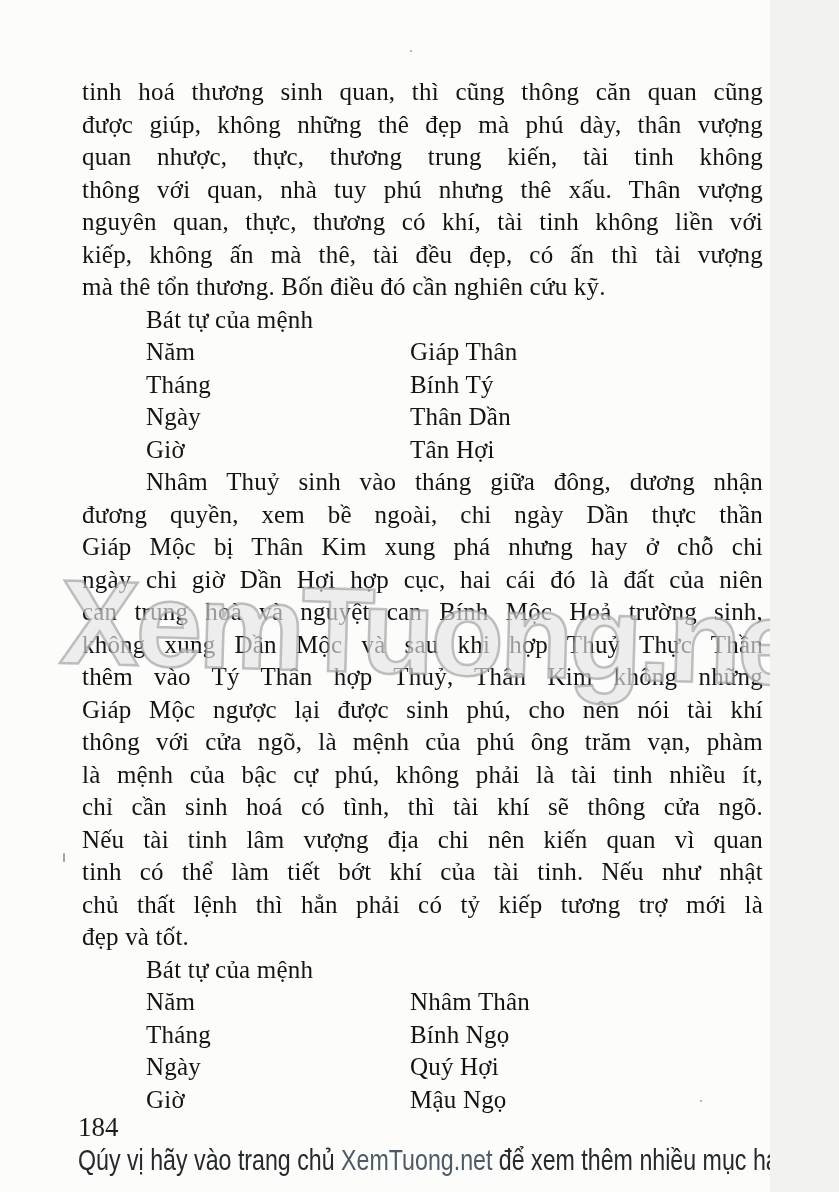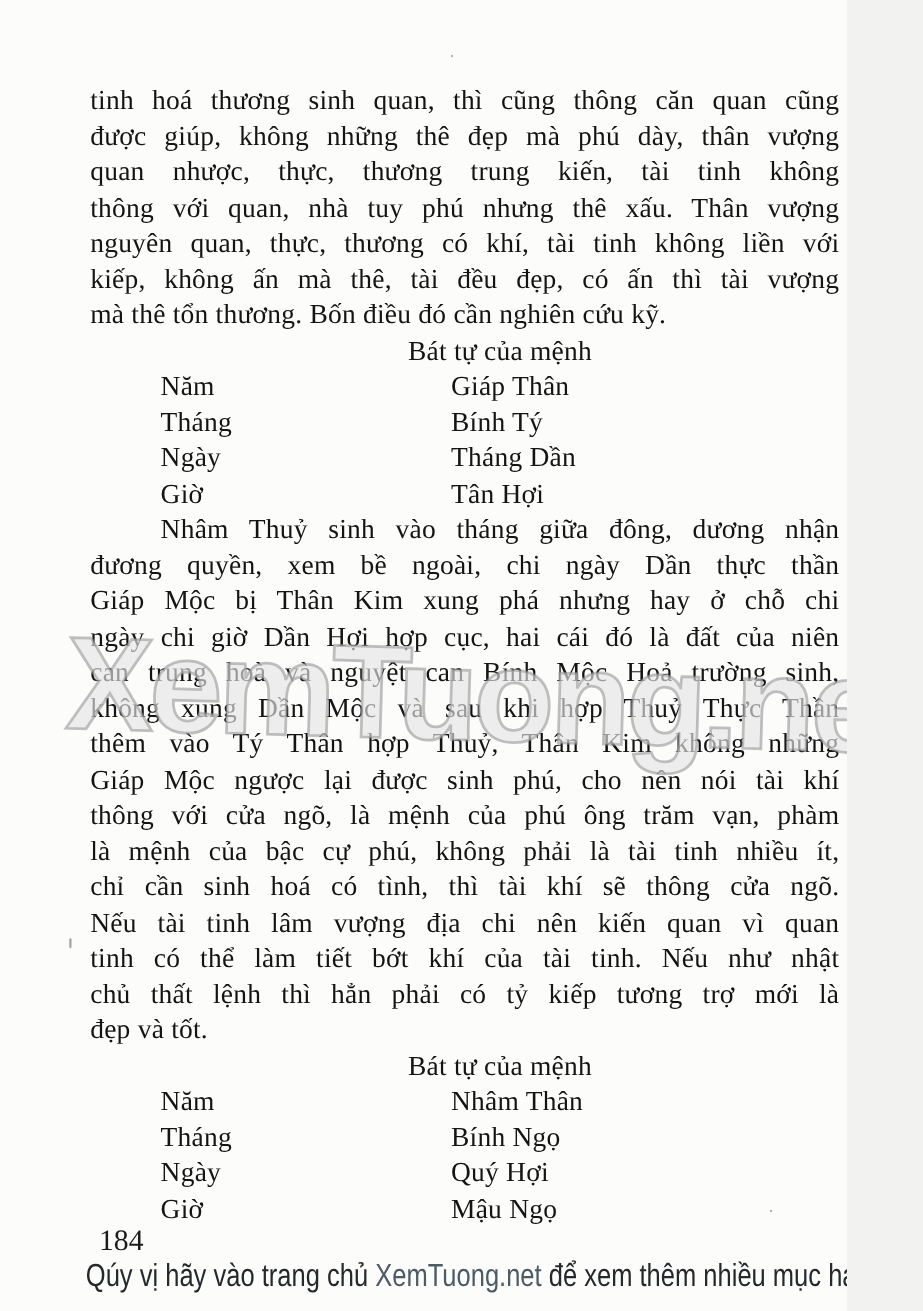--- a/index.html
+++ b/index.html
@@ -29,21 +29,21 @@
     text-align-last:justify;
     white-space:normal;
   }
   .lastline{
     text-align:left;
     text-align-last:left;
   }
   .indent{ padding-left:64px; }
   .section-title{
     margin-left:64px;
-    text-align:center;
+    text-align:left;
   }
   .trow{ display:flex; margin-left:64px;gap:11px; }
   .tlabel{ width:253px; flex:0 0 253px; }
   .tvalue{ flex:1; }
   .watermark{
     position:absolute;
     left:60px; top:552px;
     width:760px;
     font-family:"Liberation Sans", sans-serif;
     font-weight:bold;
@@ -53,21 +53,21 @@
     color:rgba(255,255,255,0.45);
     -webkit-text-stroke:2.5px rgba(150,150,150,0.58);
     text-shadow:0 0 1px rgba(170,170,170,0.35);
     transform:rotate(1.7deg);
     transform-origin:left center;
     z-index:5;
     pointer-events:none;
   }
   .page-number{
     position:absolute;
-    left:90px; top:1112px;
+    left:78px; top:1112px;
     font-size:27px;
     color:#1c1c1c;
     z-index:2;
   }
   .footer-line{
     position:absolute;
     left:78px; top:1144px;
     font-family:"Liberation Sans", sans-serif;
     font-size:29px;
     color:#26292c;
@@ -107,21 +107,21 @@
       <div class="trow">
         <span class="tlabel">Năm</span>
         <span class="tvalue">Giáp Thân</span>
       </div>
       <div class="trow">
         <span class="tlabel">Tháng</span>
         <span class="tvalue">Bính Tý</span>
       </div>
       <div class="trow">
         <span class="tlabel">Ngày</span>
-        <span class="tvalue">Tháng Dần</span>
+        <span class="tvalue">Thân Dần</span>
       </div>
       <div class="trow">
         <span class="tlabel">Giờ</span>
         <span class="tvalue">Tân Hợi</span>
       </div>
     </div>
 
     <div>
       <div class="jline indent">Nhâm Thuỷ sinh vào tháng giữa đông, dương nhận</div>
       <div class="jline">đương quyền, xem bề ngoài, chi ngày Dần thực thần</div>

